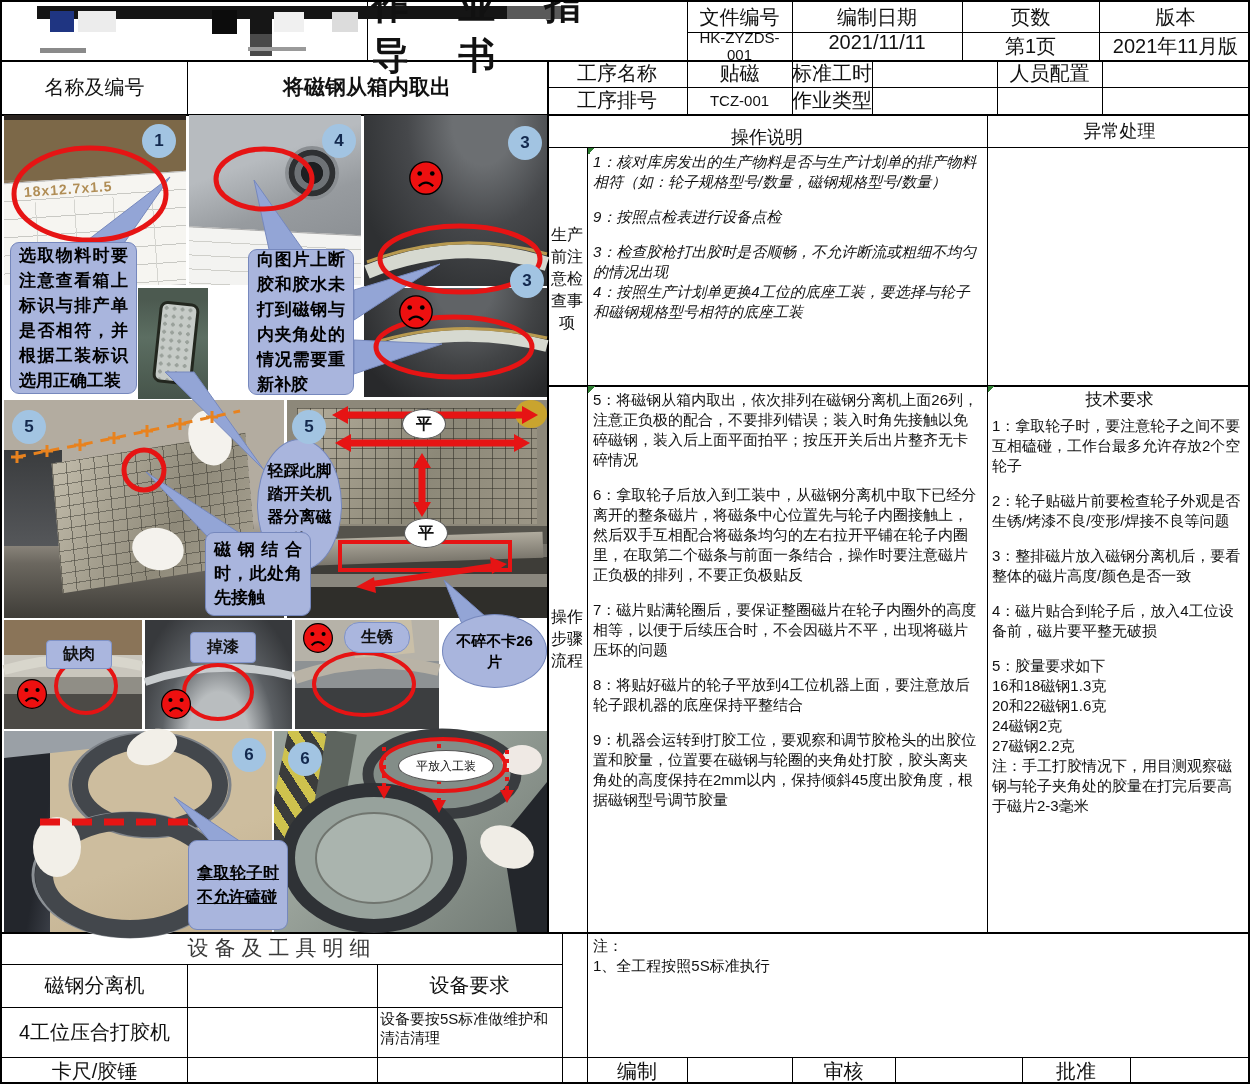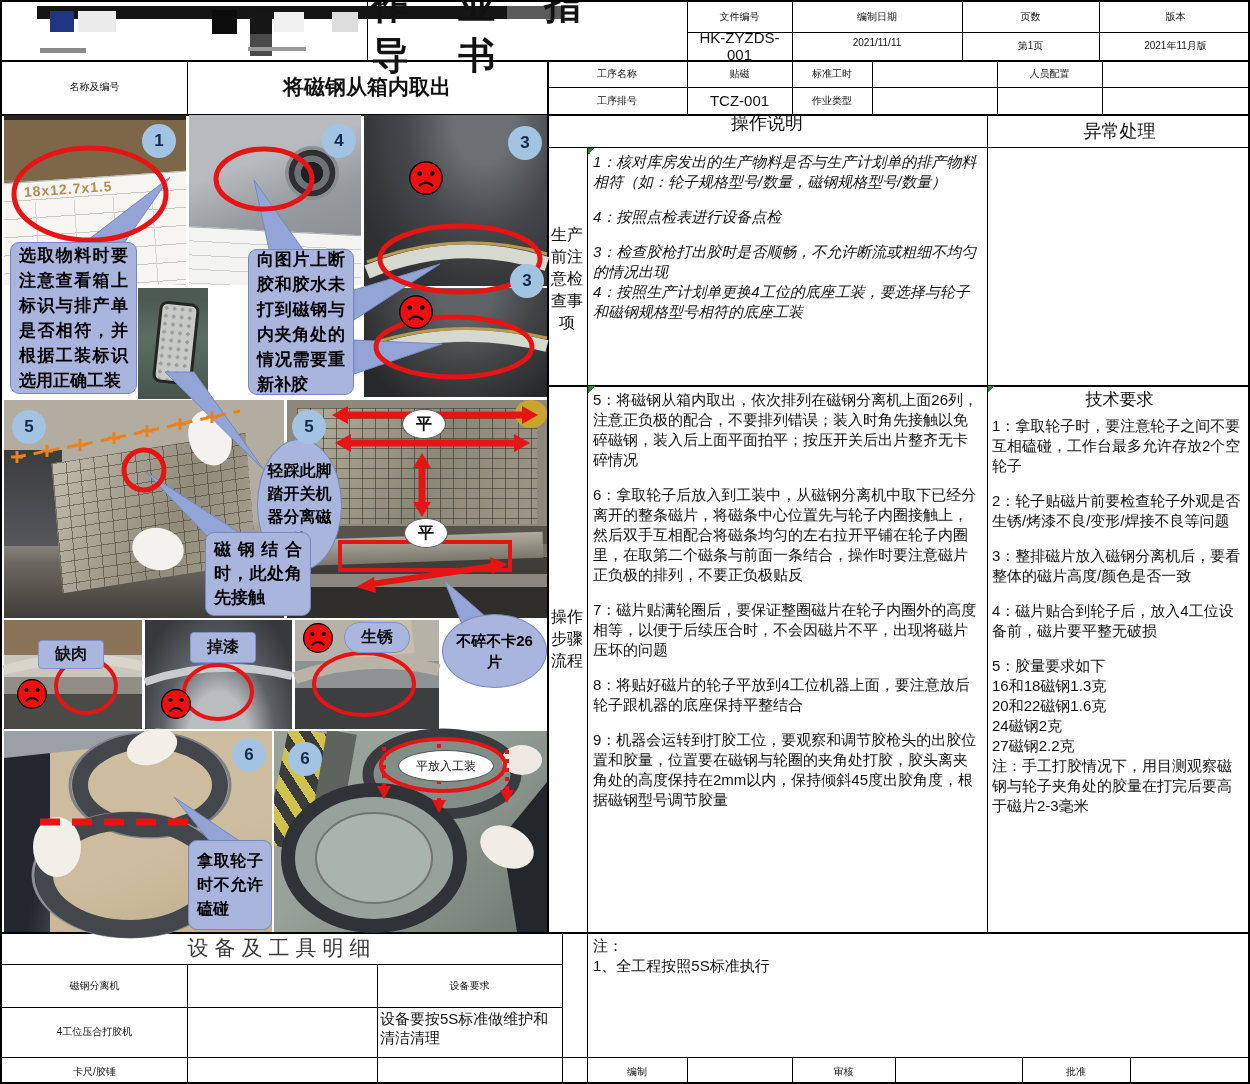--- a/index.html
+++ b/index.html
@@ -4,21 +4,21 @@
 <style>
   html,body{margin:0;padding:0;background:#fff;}
   #sheet{position:relative;width:1250px;height:1084px;background:#fff;
          font-family:"Liberation Sans","DejaVu Sans",sans-serif;color:#111;
          border:2px solid #000;box-sizing:border-box;overflow:hidden;}
   .hl{position:absolute;height:1px;background:#000;}
   .vl{position:absolute;width:1px;background:#000;}
   .h2{height:2px;}
   .w2{width:2px;}
   .tc{position:absolute;display:flex;align-items:center;justify-content:center;
-      font-size:10px;text-align:center;}
+      font-size:20px;text-align:center;}
   .tb{position:absolute;font-size:15px;line-height:20px;text-align:left;}
   .para{margin-bottom:15px;white-space:pre-wrap;}
   .vert{position:absolute;width:36px;font-size:16px;line-height:22px;
         text-align:center;word-break:break-all;}
   .photo{position:absolute;overflow:hidden;z-index:1;}
   .badge{position:absolute;width:34px;height:34px;border-radius:50%;
          background:#a2c4e2;color:#13294e;font-weight:bold;font-size:17px;
          display:flex;align-items:center;justify-content:center;z-index:7;}
   .callout{position:absolute;background:#a9b5dd;border:1px solid #7688bd;
            border-radius:9px;color:#000;font-weight:bold;font-size:17px;
@@ -99,30 +99,30 @@
   <div class="tc" style="left:0;top:58px;width:185px;height:54px;">名称及编号</div>
   <div class="tc" style="left:185px;top:58px;width:360px;height:54px;font-size:21px;font-weight:bold;">将磁钢从箱内取出</div>
   <div class="tc" style="left:545px;top:58px;width:140px;height:27px;">工序名称</div>
   <div class="tc" style="left:685px;top:58px;width:105px;height:27px;">贴磁</div>
   <div class="tc" style="left:790px;top:58px;width:80px;height:27px;">标准工时</div>
   <div class="tc" style="left:995px;top:58px;width:105px;height:27px;">人员配置</div>
   <div class="tc" style="left:545px;top:85px;width:140px;height:27px;">工序排号</div>
   <div class="tc" style="left:685px;top:85px;width:105px;height:27px;font-size:15px;">TCZ-001</div>
   <div class="tc" style="left:790px;top:85px;width:80px;height:27px;">作业类型</div>
 
-  <div class="tc" style="left:545px;top:104px;width:440px;height:33px;font-size:18px;text-align:center;">操作说明</div>
+  <div class="tc" style="left:545px;top:118px;width:440px;height:33px;font-size:18px;text-align:center;">操作说明</div>
   <div class="tc" style="left:985px;top:112px;width:265px;height:33px;font-size:18px;">异常处理</div>
   <div class="gmark" style="left:586px;top:146px;"></div>
   <div class="gmark" style="left:586px;top:384px;"></div>
   <div class="gmark" style="left:986px;top:384px;"></div>
 
   <div class="vert" style="left:547px;top:222px;">生产前注意检查事项</div>
   <div class="tb" style="left:591px;top:150px;width:388px;font-style:italic;">
     <div class="para">1：核对库房发出的生产物料是否与生产计划单的排产物料相符（如：轮子规格型号/数量，磁钢规格型号/数量）</div>
-    <div class="para">4：按照点检表进行设备点检</div>
+    <div class="para">9：按照点检表进行设备点检</div>
     <div class="para" style="margin-bottom:0;">3：检查胶枪打出胶时是否顺畅，不允许断流或粗细不均匀的情况出现</div>
     <div class="para">4：按照生产计划单更换4工位的底座工装，要选择与轮子和磁钢规格型号相符的底座工装</div>
   </div>
 
   <div class="vert" style="left:547px;top:604px;">操作步骤流程</div>
   <div class="tb" style="left:591px;top:388px;width:388px;">
     <div class="para">5：将磁钢从箱内取出，依次排列在磁钢分离机上面26列，注意正负极的配合，不要排列错误；装入时角先接触以免碎磁钢，装入后上面平面拍平；按压开关后出片整齐无卡碎情况</div>
     <div class="para">6：拿取轮子后放入到工装中，从磁钢分离机中取下已经分离开的整条磁片，将磁条中心位置先与轮子内圈接触上，然后双手互相配合将磁条均匀的左右拉开平铺在轮子内圈里，在取第二个磁条与前面一条结合，操作时要注意磁片正负极的排列，不要正负极贴反</div>
     <div class="para">7：磁片贴满轮圈后，要保证整圈磁片在轮子内圈外的高度相等，以便于后续压合时，不会因磁片不平，出现将磁片压坏的问题</div>
     <div class="para">8：将贴好磁片的轮子平放到4工位机器上面，要注意放后轮子跟机器的底座保持平整结合</div>
@@ -308,27 +308,27 @@
   <div class="badge" style="left:10px;top:408px;">5</div>
   <div class="badge" style="left:290px;top:408px;">5</div>
   <div class="badge" style="left:230px;top:736px;">6</div>
   <div class="badge" style="left:286px;top:740px;">6</div>
 
   <div class="callout" style="left:246px;top:247px;width:106px;height:146px;">向图片上断胶和胶水未打到磁钢与内夹角处的情况需要重新补胶</div>
   <div class="callout" style="left:8px;top:240px;width:127px;height:152px;">选取物料时要注意查看箱上标识与排产单是否相符，并根据工装标识选用正确工装</div>
   <div class="callout" style="left:255px;top:437px;width:85px;height:132px;border-radius:50%;font-size:16px;line-height:23px;text-align:center;">轻踩此脚踏开关机器分离磁片</div>
   <div class="callout" style="left:203px;top:530px;width:106px;height:84px;line-height:24px;">磁钢结合时，此处角先接触</div>
   <div class="callout" style="left:440px;top:612px;width:105px;height:74px;border-radius:50%;font-size:15px;line-height:21px;text-align:center;">不碎不卡26片</div>
-  <div class="callout" style="left:186px;top:838px;width:84px;height:90px;font-size:16px;line-height:24px;">拿取轮子时不允许磕碰</div>
+  <div class="callout" style="left:186px;top:838px;width:100px;height:90px;font-size:16px;line-height:24px;text-decoration:underline;">拿取轮子时不允许磕碰</div>
 
   <div class="oval" style="left:400px;top:407px;width:42px;height:28px;font-size:16px;">平</div>
   <div class="oval" style="left:402px;top:516px;width:42px;height:28px;font-size:16px;">平</div>
   <div class="oval" style="left:396px;top:748px;width:94px;height:30px;font-size:12px;font-weight:normal;">平放入工装</div>
 
-  <div class="dlabel" style="left:36px;top:638px;width:64px;height:27px;">缺肉</div>
+  <div class="dlabel" style="left:44px;top:638px;width:64px;height:27px;">缺肉</div>
   <div class="dlabel" style="left:188px;top:630px;width:64px;height:29px;">掉漆</div>
   <div class="dlabel" style="left:342px;top:620px;width:64px;height:29px;border-radius:15px;">生锈</div>
 
   <div class="tc" style="left:0;top:930px;width:560px;height:32px;font-size:21px;letter-spacing:6px;color:#3a3a3a;">设备及工具明细</div>
   <div class="tc" style="left:0;top:962px;width:185px;height:43px;">磁钢分离机</div>
   <div class="tc" style="left:375px;top:962px;width:185px;height:43px;">设备要求</div>
   <div class="tc" style="left:0;top:1005px;width:185px;height:50px;">4工位压合打胶机</div>
   <div class="tb" style="left:378px;top:1007px;width:178px;line-height:19px;">设备要按5S标准做维护和清洁清理</div>
   <div class="tc" style="left:0;top:1055px;width:185px;height:29px;">卡尺/胶锤</div>
 

